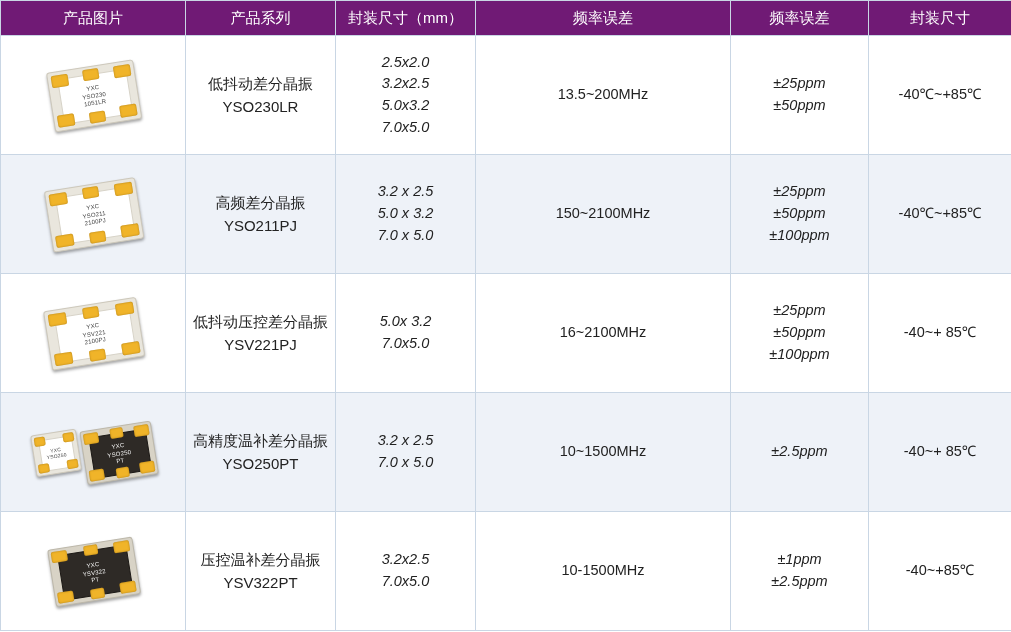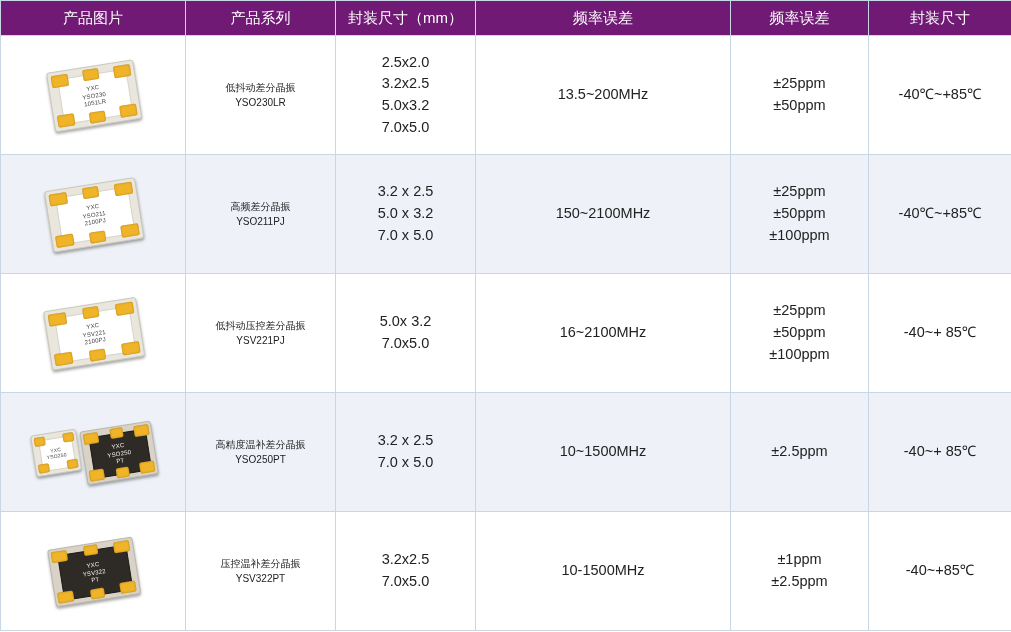--- a/index.html
+++ b/index.html
@@ -38,26 +38,26 @@
     color: #222222;
     line-height: 1.5;
   }
   tbody tr.row-even td {
     background: #eef2f8;
   }
   tbody tr.row-odd td {
     background: #ffffff;
   }
   td.cell-series {
-    font-size: 10px;
+    font-size: 15px;
     line-height: 1.55;
   }
   .series-name { display: block; white-space: nowrap; }
   .series-code { display: block; }
-  .multi-line span { display: block; }
+  .multi-line span { display: block; font-style: italic; }
   td.cell-img { padding: 0; }
   .img-wrap {
     width: 100%;
     height: 118px;
     display: flex;
     align-items: center;
     justify-content: center;
   }
   
   .osc {

